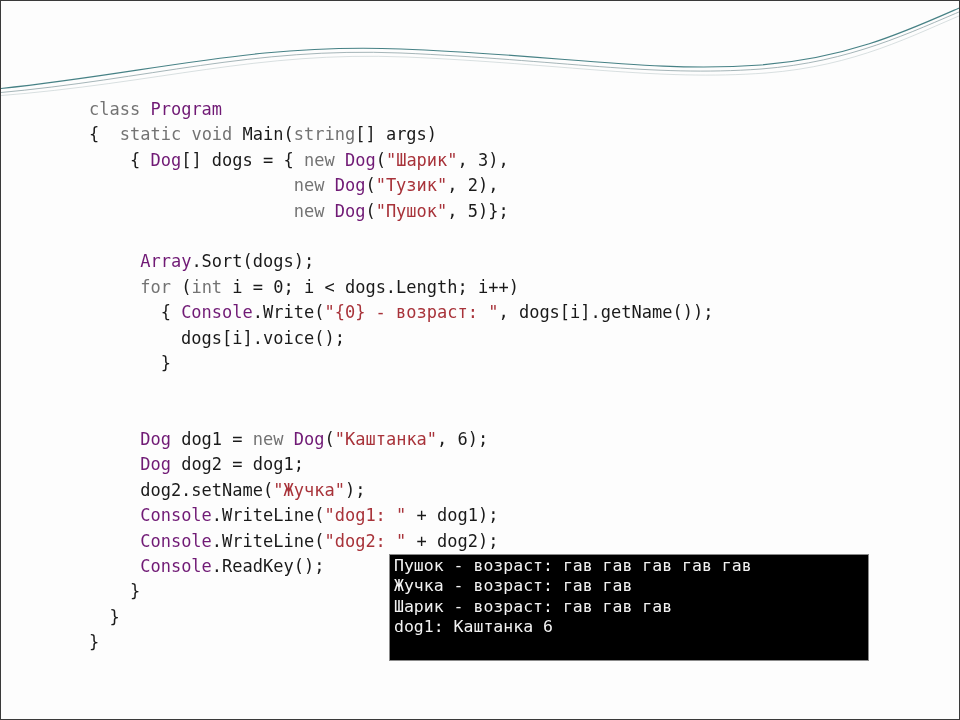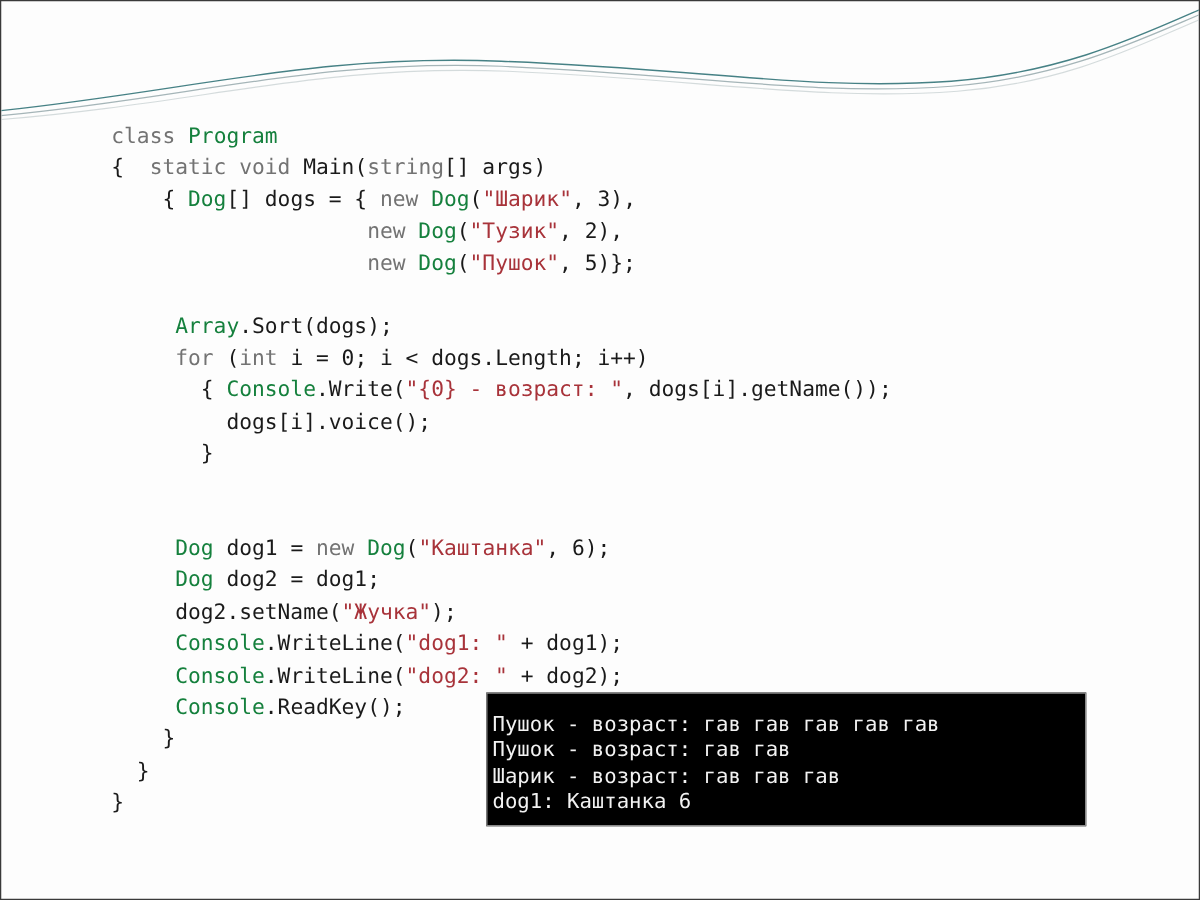--- a/index.html
+++ b/index.html
@@ -55,41 +55,41 @@
   
   #console {
     position: absolute;
     left: 388px;
     top: 553px;
     width: 480px;
     height: 107px;
     background: #000000;
     border: 1px solid #8a8a8a;
     box-sizing: border-box;
-    padding: 15px 0 0 4px;
+    padding: 1px 0 0 4px;
     font-family: "DejaVu Sans Mono", "Liberation Mono", monospace;
     font-size: 16.5px;
     line-height: 20.3px;
     color: #f2f2f2;
     white-space: pre;
     overflow: hidden;
   }
   #console .cl {
     height: 20.3px;
     white-space: pre;
   }
 </style>
-<style>.kw{color:#737373;}.typ{color:#15803d;}.str{color:#a8333a;}.pl{color:#1a1a1a;}#console{background:#000000;color:#f2f2f2;}#slide{background:#fdfdfd;border-color:#3a3a3a;}</style></head>
+<style>.kw{color:#737373;}.typ{color:#701a75;}.str{color:#a8333a;}.pl{color:#1a1a1a;}#console{background:#000000;color:#f2f2f2;}#slide{background:#fdfdfd;border-color:#3a3a3a;}</style></head>
 <body>
 
 <div id="slide">
 
   <svg id="wave" viewBox="0 0 960 110" preserveAspectRatio="none">
     <path d="M -5 88 C 150 72, 250 42, 400 48 C 560 54, 650 72, 760 64 C 850 57, 910 28, 965 4" fill="none" stroke="#3c7a7e" stroke-width="1.1" opacity="0.95"></path>
     <path d="M -5 92 C 150 78, 250 46, 400 52 C 560 59, 650 76, 760 68 C 850 61, 910 31, 965 8" fill="none" stroke="#8fa3a6" stroke-width="1.0" opacity="0.8"></path>
     <path d="M -5 95 C 160 82, 255 50, 405 56 C 565 63, 655 80, 765 72 C 855 65, 912 34, 965 12" fill="none" stroke="#b9c5c7" stroke-width="0.9" opacity="0.6"></path>
   </svg>
 
   <div id="code"><div class="ln"><span class="kw">class</span><span class="pl"> </span><span class="typ">Program</span></div><div class="ln"><span class="pl">{  </span><span class="kw">static</span><span class="pl"> </span><span class="kw">void</span><span class="pl"> Main(</span><span class="kw">string</span><span class="pl">[] args)</span></div><div class="ln"><span class="pl">    { </span><span class="typ">Dog</span><span class="pl">[] dogs = { </span><span class="kw">new</span><span class="pl"> </span><span class="typ">Dog</span><span class="pl">(</span><span class="str">"Шарик"</span><span class="pl">, 3),</span></div><div class="ln"><span class="pl">                    </span><span class="kw">new</span><span class="pl"> </span><span class="typ">Dog</span><span class="pl">(</span><span class="str">"Тузик"</span><span class="pl">, 2),</span></div><div class="ln"><span class="pl">                    </span><span class="kw">new</span><span class="pl"> </span><span class="typ">Dog</span><span class="pl">(</span><span class="str">"Пушок"</span><span class="pl">, 5)};</span></div><div class="ln">&nbsp;</div><div class="ln"><span class="pl">     </span><span class="typ">Array</span><span class="pl">.Sort(dogs);</span></div><div class="ln"><span class="pl">     </span><span class="kw">for</span><span class="pl"> (</span><span class="kw">int</span><span class="pl"> i = 0; i &lt; dogs.Length; i++)</span></div><div class="ln"><span class="pl">       { </span><span class="typ">Console</span><span class="pl">.Write(</span><span class="str">"{0} - возраст: "</span><span class="pl">, dogs[i].getName());</span></div><div class="ln"><span class="pl">         dogs[i].voice();</span></div><div class="ln"><span class="pl">       }</span></div><div class="ln">&nbsp;</div><div class="ln">&nbsp;</div><div class="ln"><span class="pl">     </span><span class="typ">Dog</span><span class="pl"> dog1 = </span><span class="kw">new</span><span class="pl"> </span><span class="typ">Dog</span><span class="pl">(</span><span class="str">"Каштанка"</span><span class="pl">, 6);</span></div><div class="ln"><span class="pl">     </span><span class="typ">Dog</span><span class="pl"> dog2 = dog1;</span></div><div class="ln"><span class="pl">     dog2.setName(</span><span class="str">"Жучка"</span><span class="pl">);</span></div><div class="ln"><span class="pl">     </span><span class="typ">Console</span><span class="pl">.WriteLine(</span><span class="str">"dog1: "</span><span class="pl"> + dog1);</span></div><div class="ln"><span class="pl">     </span><span class="typ">Console</span><span class="pl">.WriteLine(</span><span class="str">"dog2: "</span><span class="pl"> + dog2);</span></div><div class="ln"><span class="pl">     </span><span class="typ">Console</span><span class="pl">.ReadKey();</span></div><div class="ln"><span class="pl">    }</span></div><div class="ln"><span class="pl">  }</span></div><div class="ln"><span class="pl">}</span></div></div>
 
-  <div id="console"><div class="cl">Пушок - возраст: гав гав гав гав гав</div><div class="cl">Пушок - возраст: гав гав</div><div class="cl">Шарик - возраст: гав гав гав</div><div class="cl">dog1: Каштанка 6</div></div>
+  <div id="console"><div class="cl">Пушок - возраст: гав гав гав гав гав</div><div class="cl">Жучка - возраст: гав гав</div><div class="cl">Шарик - возраст: гав гав гав</div><div class="cl">dog1: Каштанка 6</div></div>
 
 </div>
 
 </body></html>

